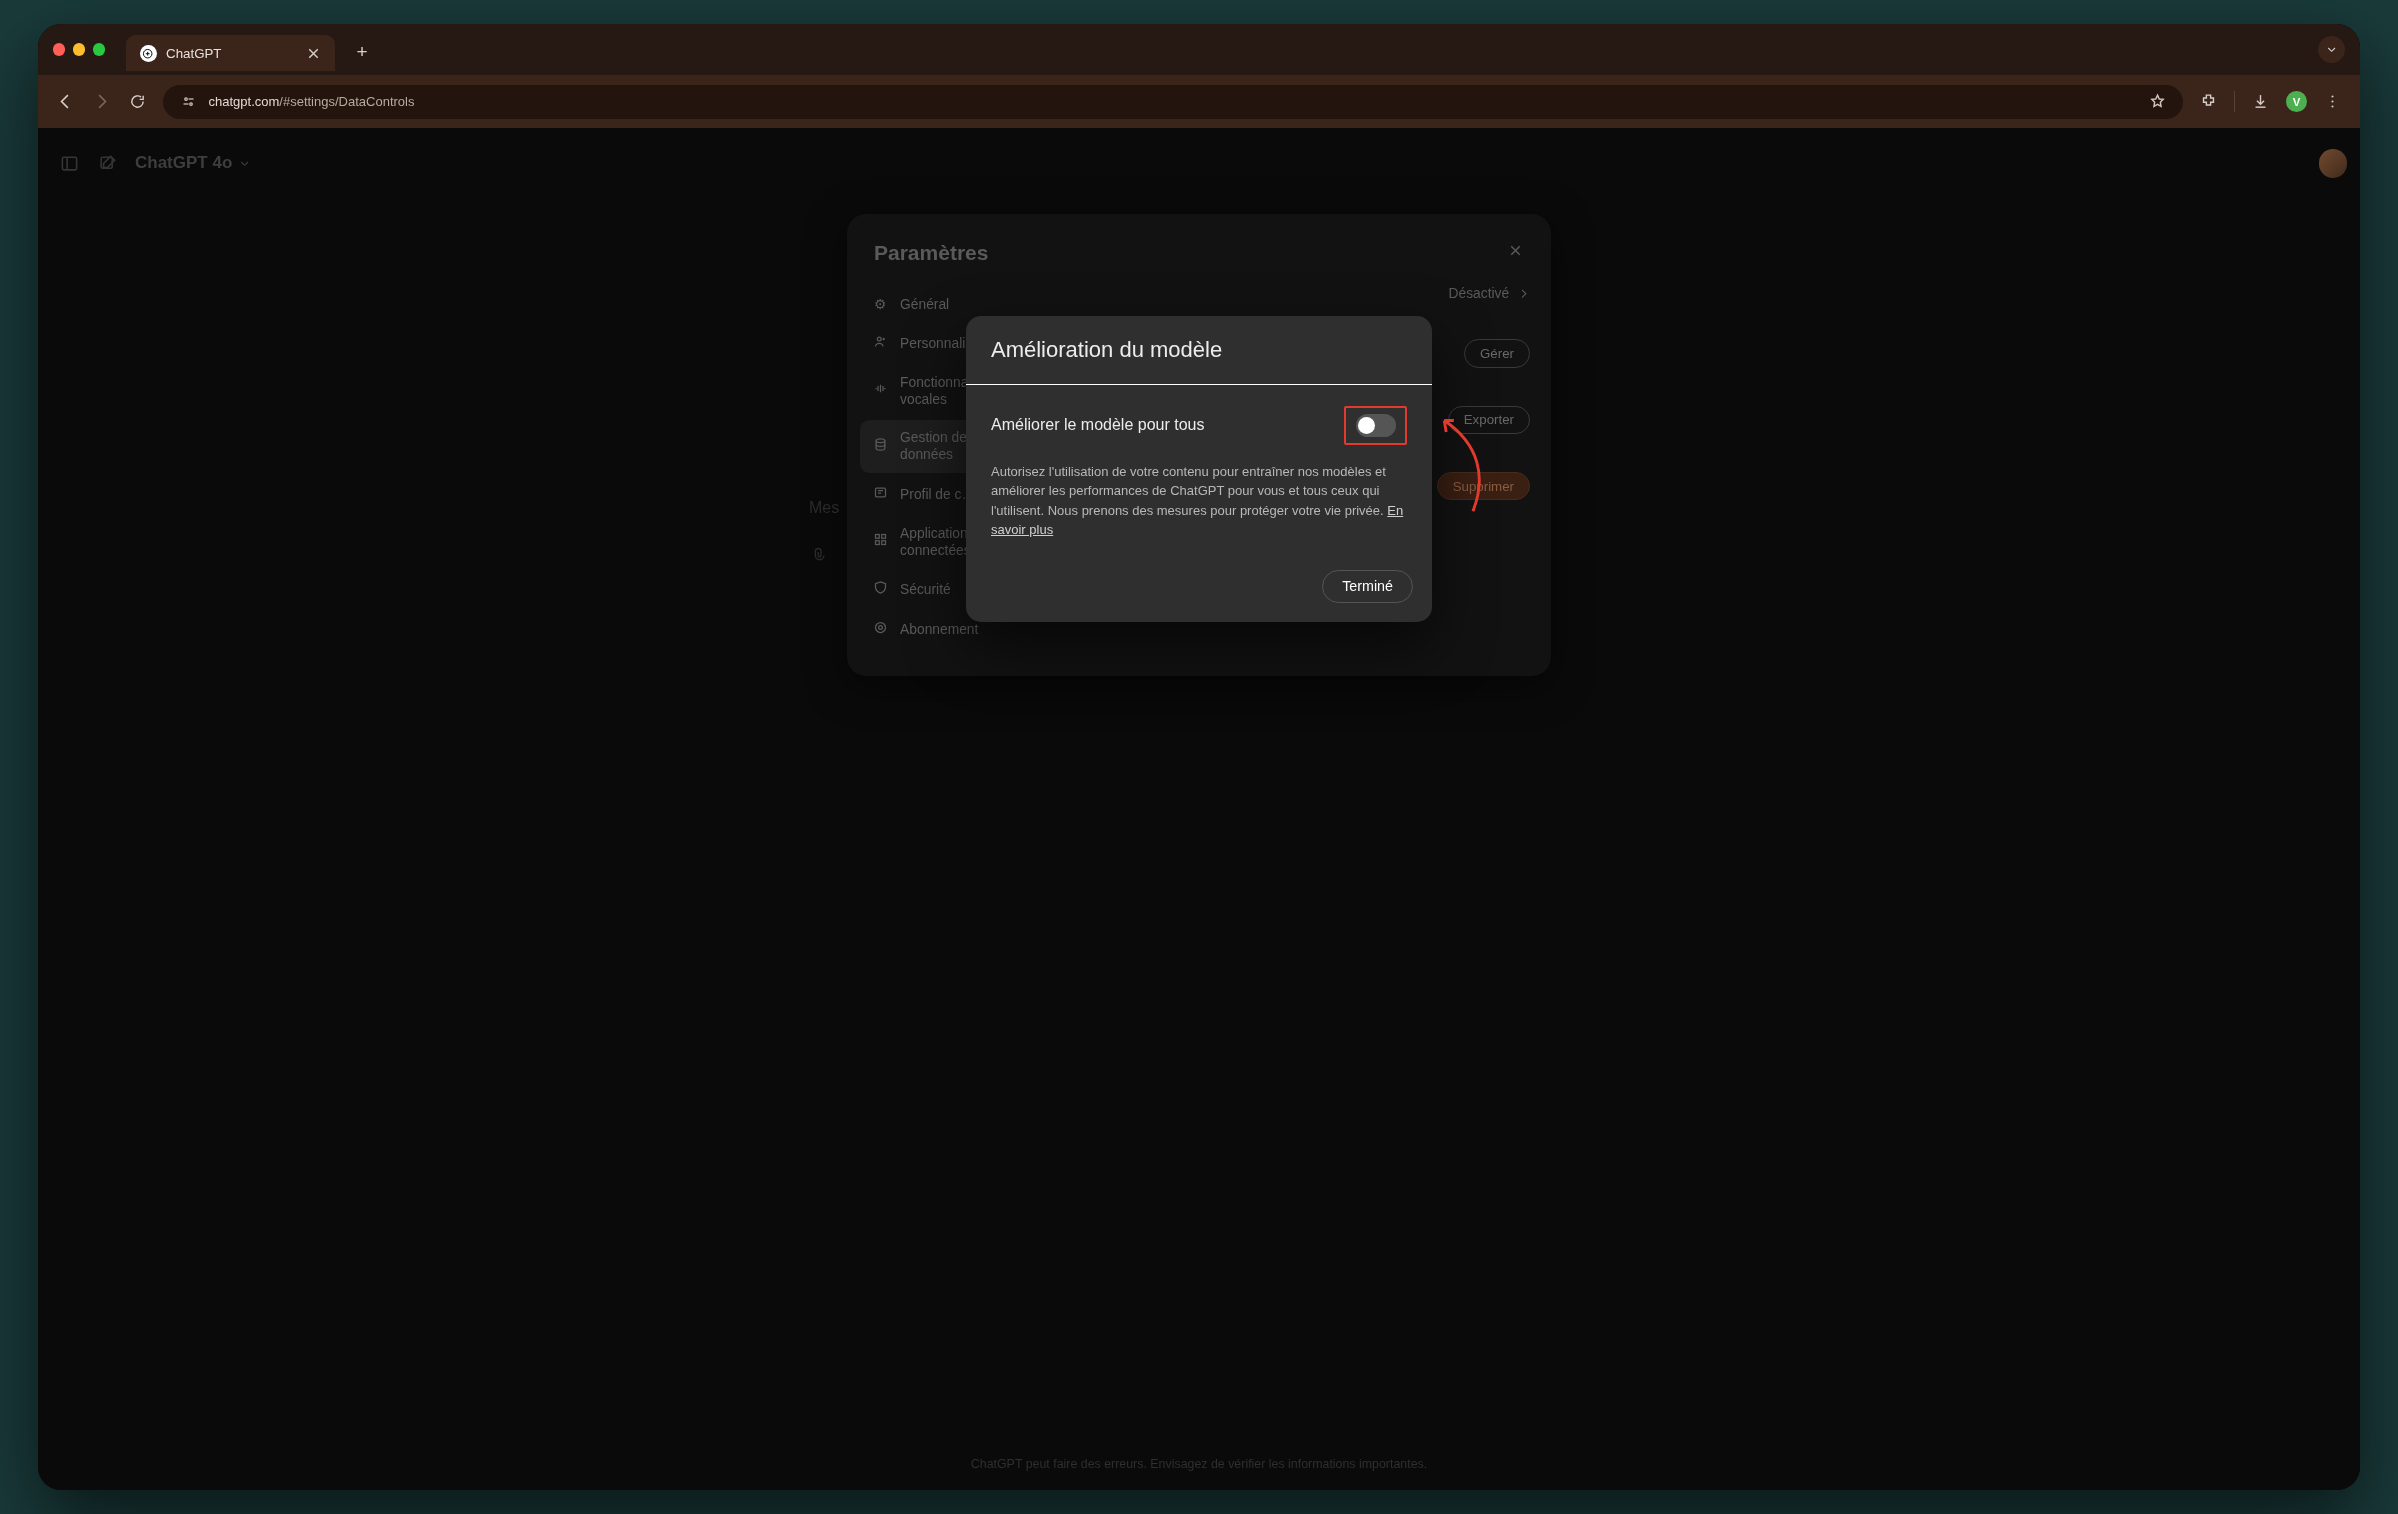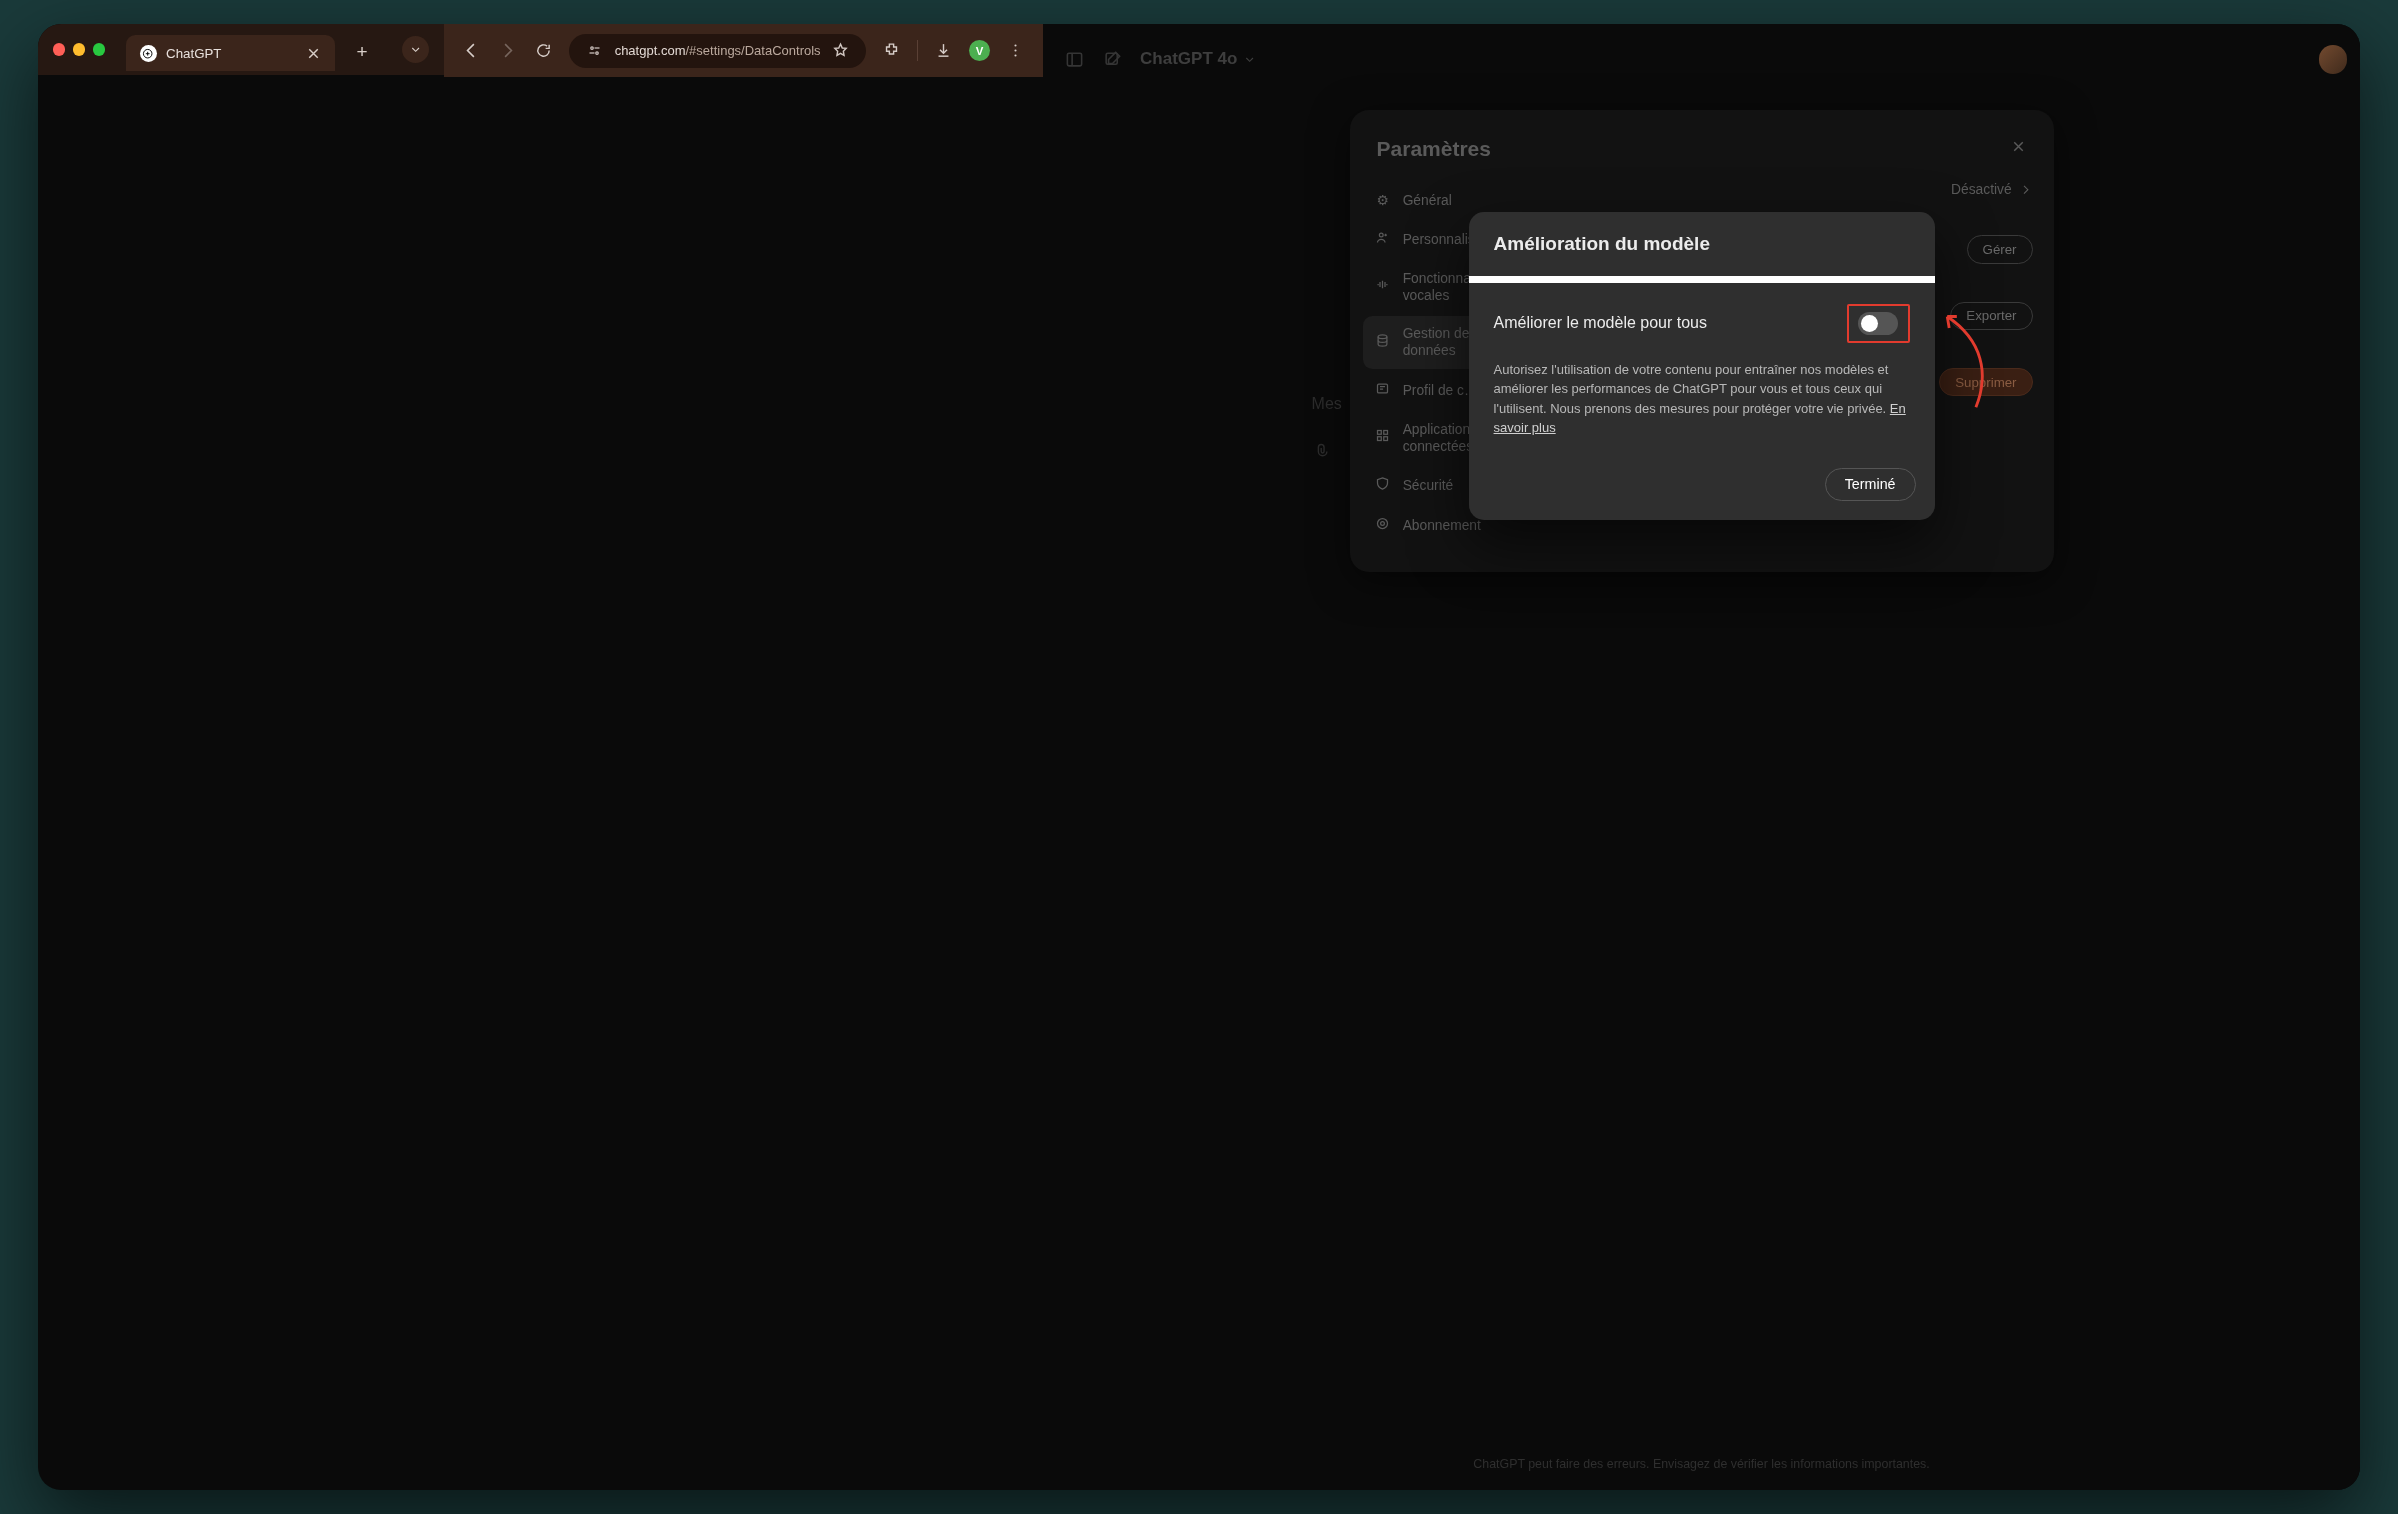--- a/index.html
+++ b/index.html
@@ -14,21 +14,21 @@
   }
   .browser {
     width: 2399px;
     max-width: 100%;
     aspect-ratio: 2522 / 1592;
     background: #0a0a0a;
     border-radius: 23px;
     overflow: hidden;
     box-shadow: 0 28.5px 76px rgba(0,0,0,0.6);
     display: flex;
-    flex-direction: row;
+    flex-direction: column;
     position: relative;
   }
 
   
   .tabstrip {
     background: #261812;
     height: 51px;
     display: flex;
     align-items: center;
     padding: 0 15px;
@@ -210,23 +210,23 @@
     width: 466px;
     background: #2f2f2f;
     border-radius: 15px;
     box-shadow: 0 24px 57px rgba(0,0,0,0.6);
     color: #ececec;
     overflow: hidden;
     z-index: 10;
   }
   .dialog-head {
     padding: 21px 25px;
-    font-size: 19px;
-    font-weight: 700;
-    border-bottom: 7px solid #ffffff;
+    font-size: 22px;
+    font-weight: 400;
+    border-bottom: 1px solid #ffffff;
   }
   .dialog-body { padding: 21px 25px 19px 25px; }
   .toggle-row { display:flex; align-items:center; }
   .toggle-label { font-size: 16px; color: #ececec; flex:1; }
   .toggle-wrap {
     border: 2.9px solid #e23b2e;
     padding: 5.7px 9.5px;
     border-radius: 1.9px;
   }
   .toggle {

